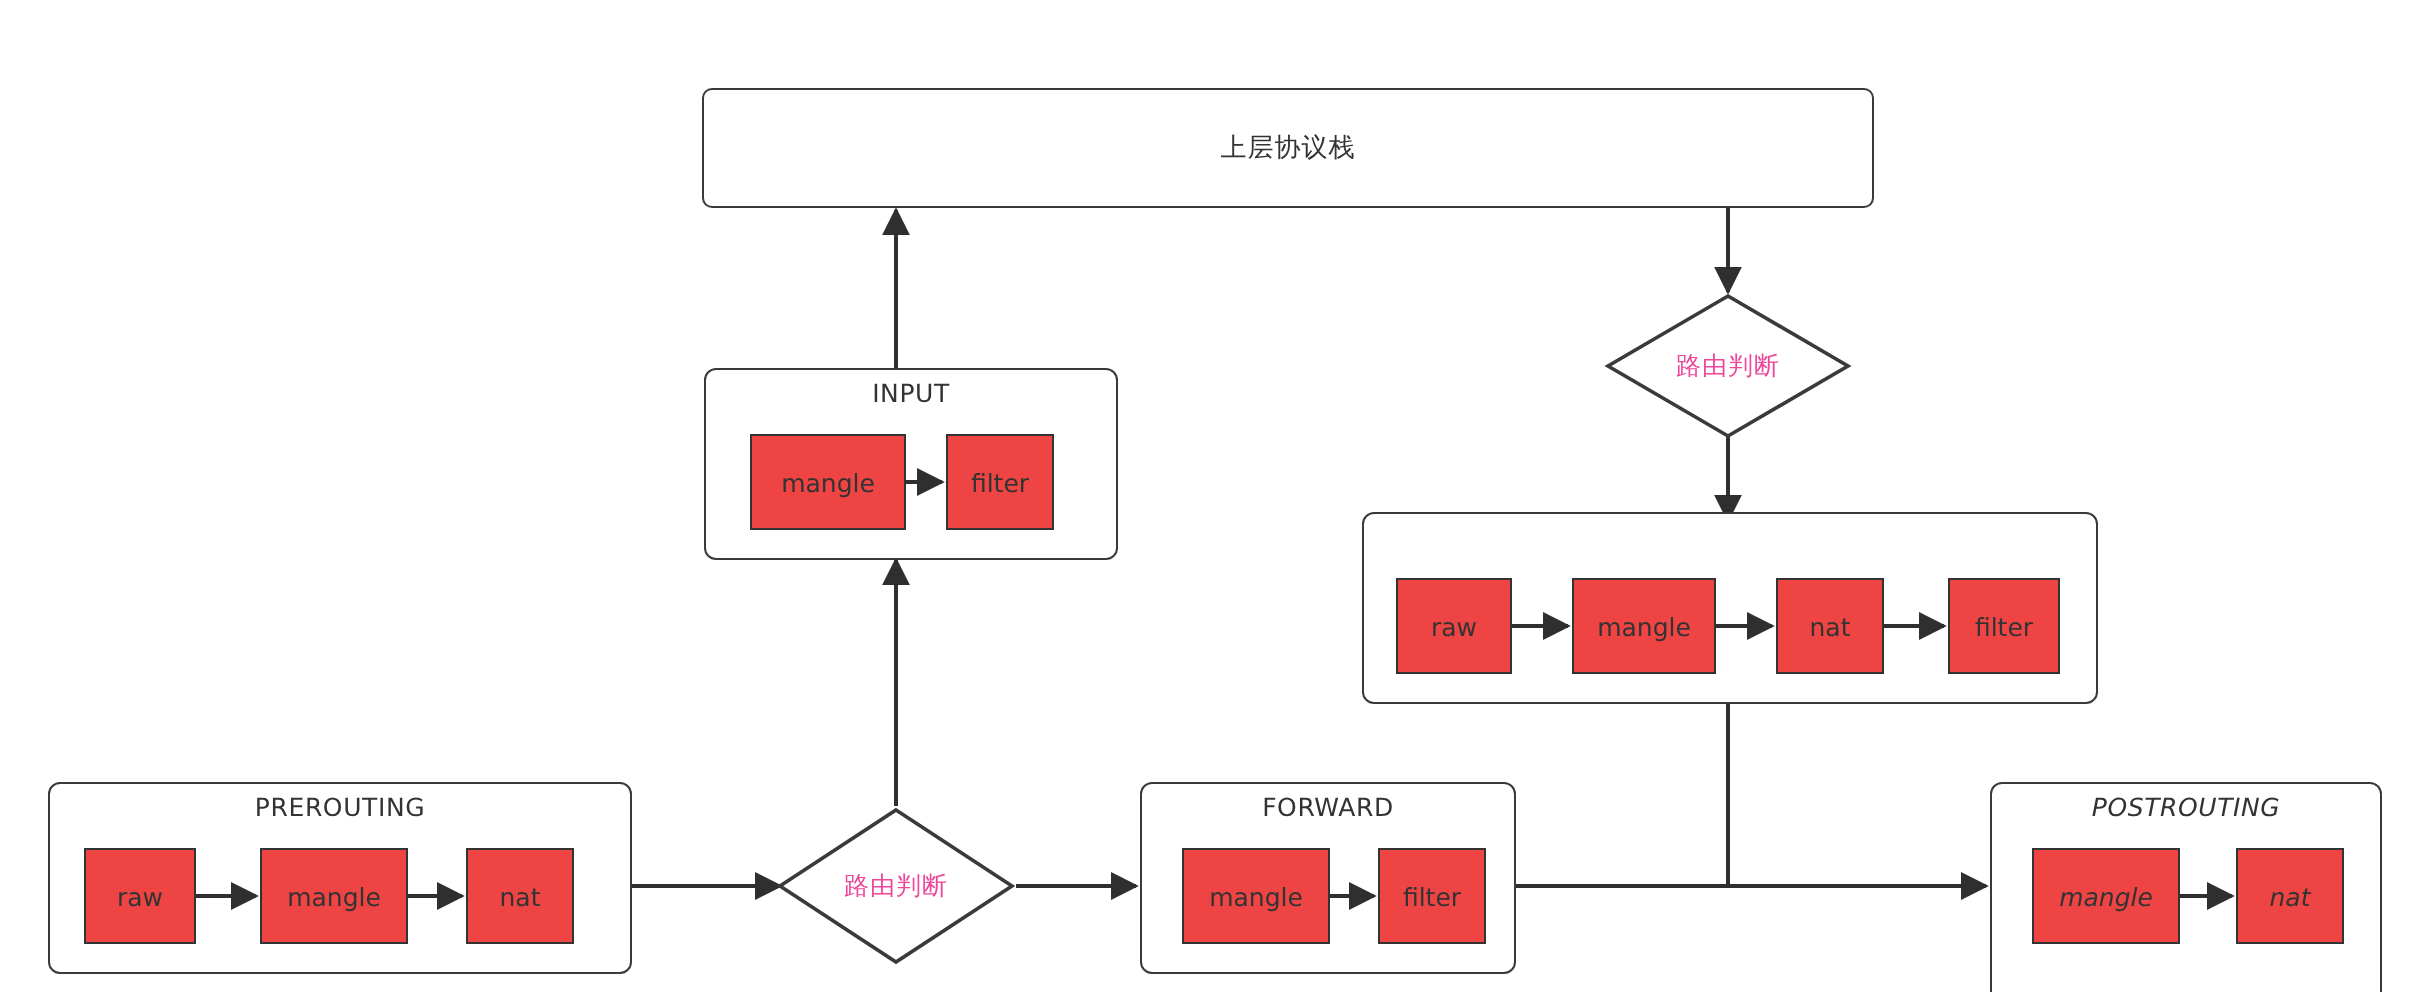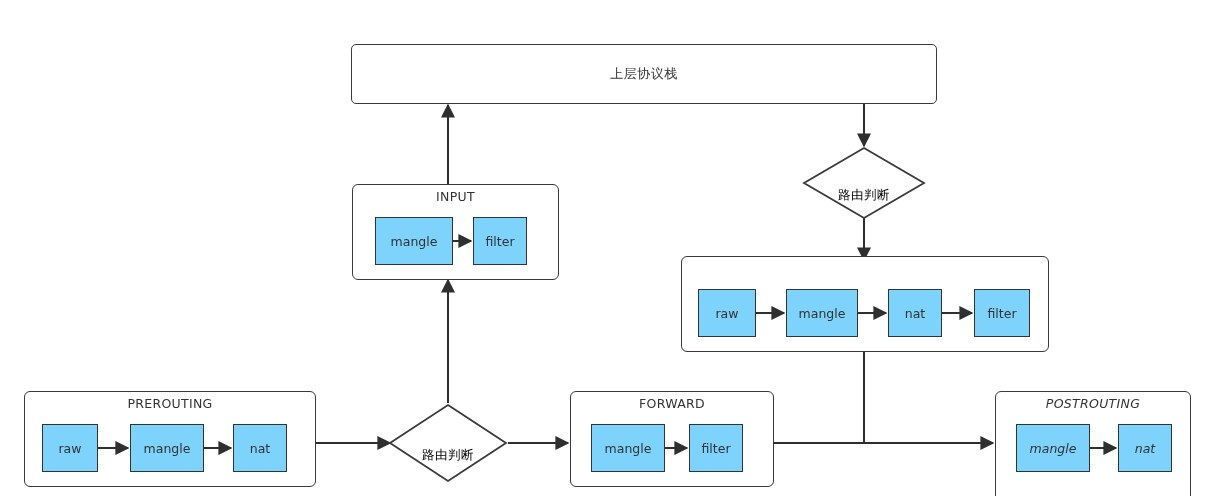--- a/index.html
+++ b/index.html
@@ -62,44 +62,44 @@
   .tables {
     position: absolute;
     left: 0;
     top: 0;
     width: 100%;
     height: 100%;
   }
   .table-box {
     position: absolute;
     border: 1.6px solid #333333;
-    background: #7dd3fc;
+    background: #ef4444;
     box-sizing: border-box;
     display: flex;
     align-items: center;
     justify-content: center;
     font-size: 12.5px;
     color: #333333;
   }
   
   .diamond {
     position: absolute;
   }
   .diamond svg { display: block; }
   .diamond-label {
     position: absolute;
     left: 0;
-    top: 12px;
+    top: 0;
     width: 100%;
     height: 100%;
     display: flex;
     align-items: center;
     justify-content: center;
     font-size: 12.5px;
-    color: #000000;
+    color: #ec4899;
     letter-spacing: 0.5px;
   }
 </style>
 </head>
 <body>
 
 <div id="canvas">
 
   <svg id="connectors" viewBox="0 0 1215 496" xmlns="http://www.w3.org/2000/svg">
     <defs>
@@ -180,21 +180,21 @@
       <div class="table-box" style="left:208px; top:32px; width:54px; height:48px;">nat</div>
       <svg width="292" height="96" viewBox="0 0 292 96" style="position:absolute;left:0;top:0;" xmlns="http://www.w3.org/2000/svg">
         <g stroke="#2f2f2f" stroke-width="2">
           <line x1="73" y1="56" x2="103" y2="56" marker-end="url(#arrow)"></line>
           <line x1="179" y1="56" x2="206" y2="56" marker-end="url(#arrow)"></line>
         </g>
       </svg>
     </div>
   </div>
 
-  <div class="chain" style="left:570px; top:371px; width:204px; height:96px;padding-left:41px;">
+  <div class="chain" style="left:570px; top:371px; width:188px; height:96px;padding-left:41px;">
     <span class="chain-title">FORWARD</span>
     <div class="tables">
       <div class="table-box" style="left:20px; top:32px; width:74px; height:48px;">mangle</div>
       <div class="table-box" style="left:118px; top:32px; width:54px; height:48px;">filter</div>
       <svg width="188" height="96" viewBox="0 0 188 96" style="position:absolute;left:0;top:0;" xmlns="http://www.w3.org/2000/svg">
         <line x1="94" y1="56" x2="116" y2="56" stroke="#2f2f2f" stroke-width="2" marker-end="url(#arrow)"></line>
       </svg>
     </div>
   </div>
 

